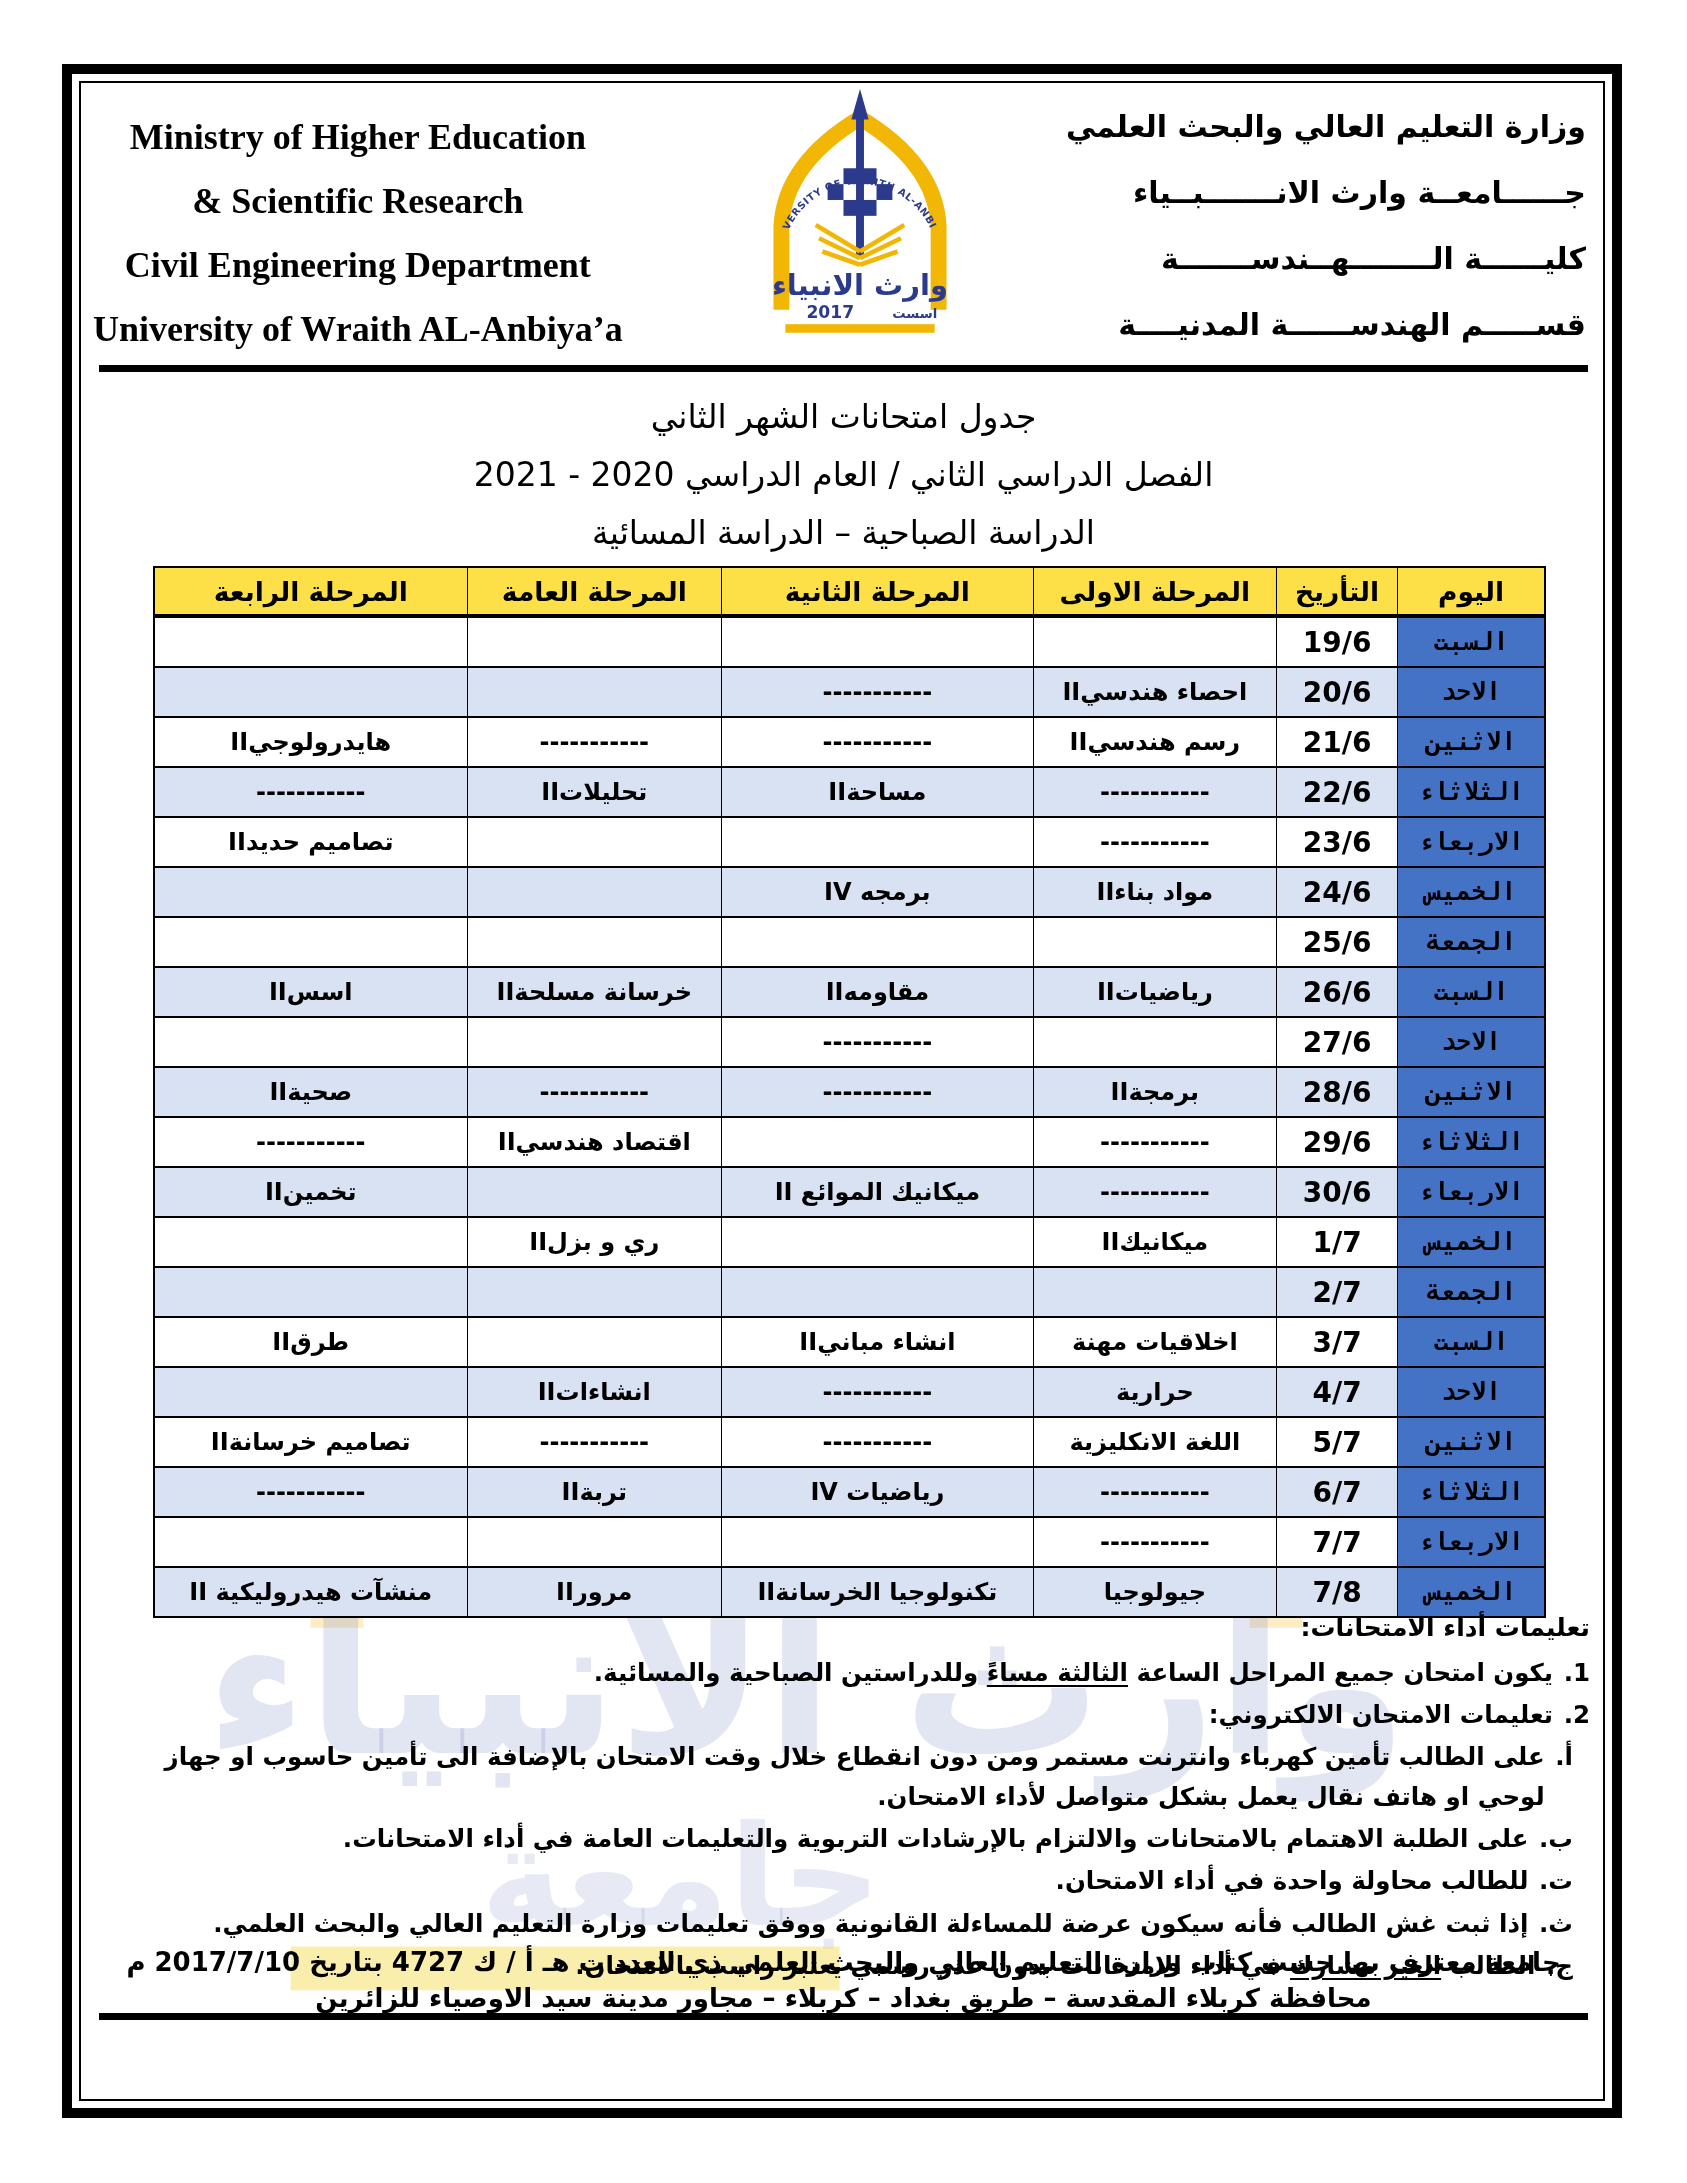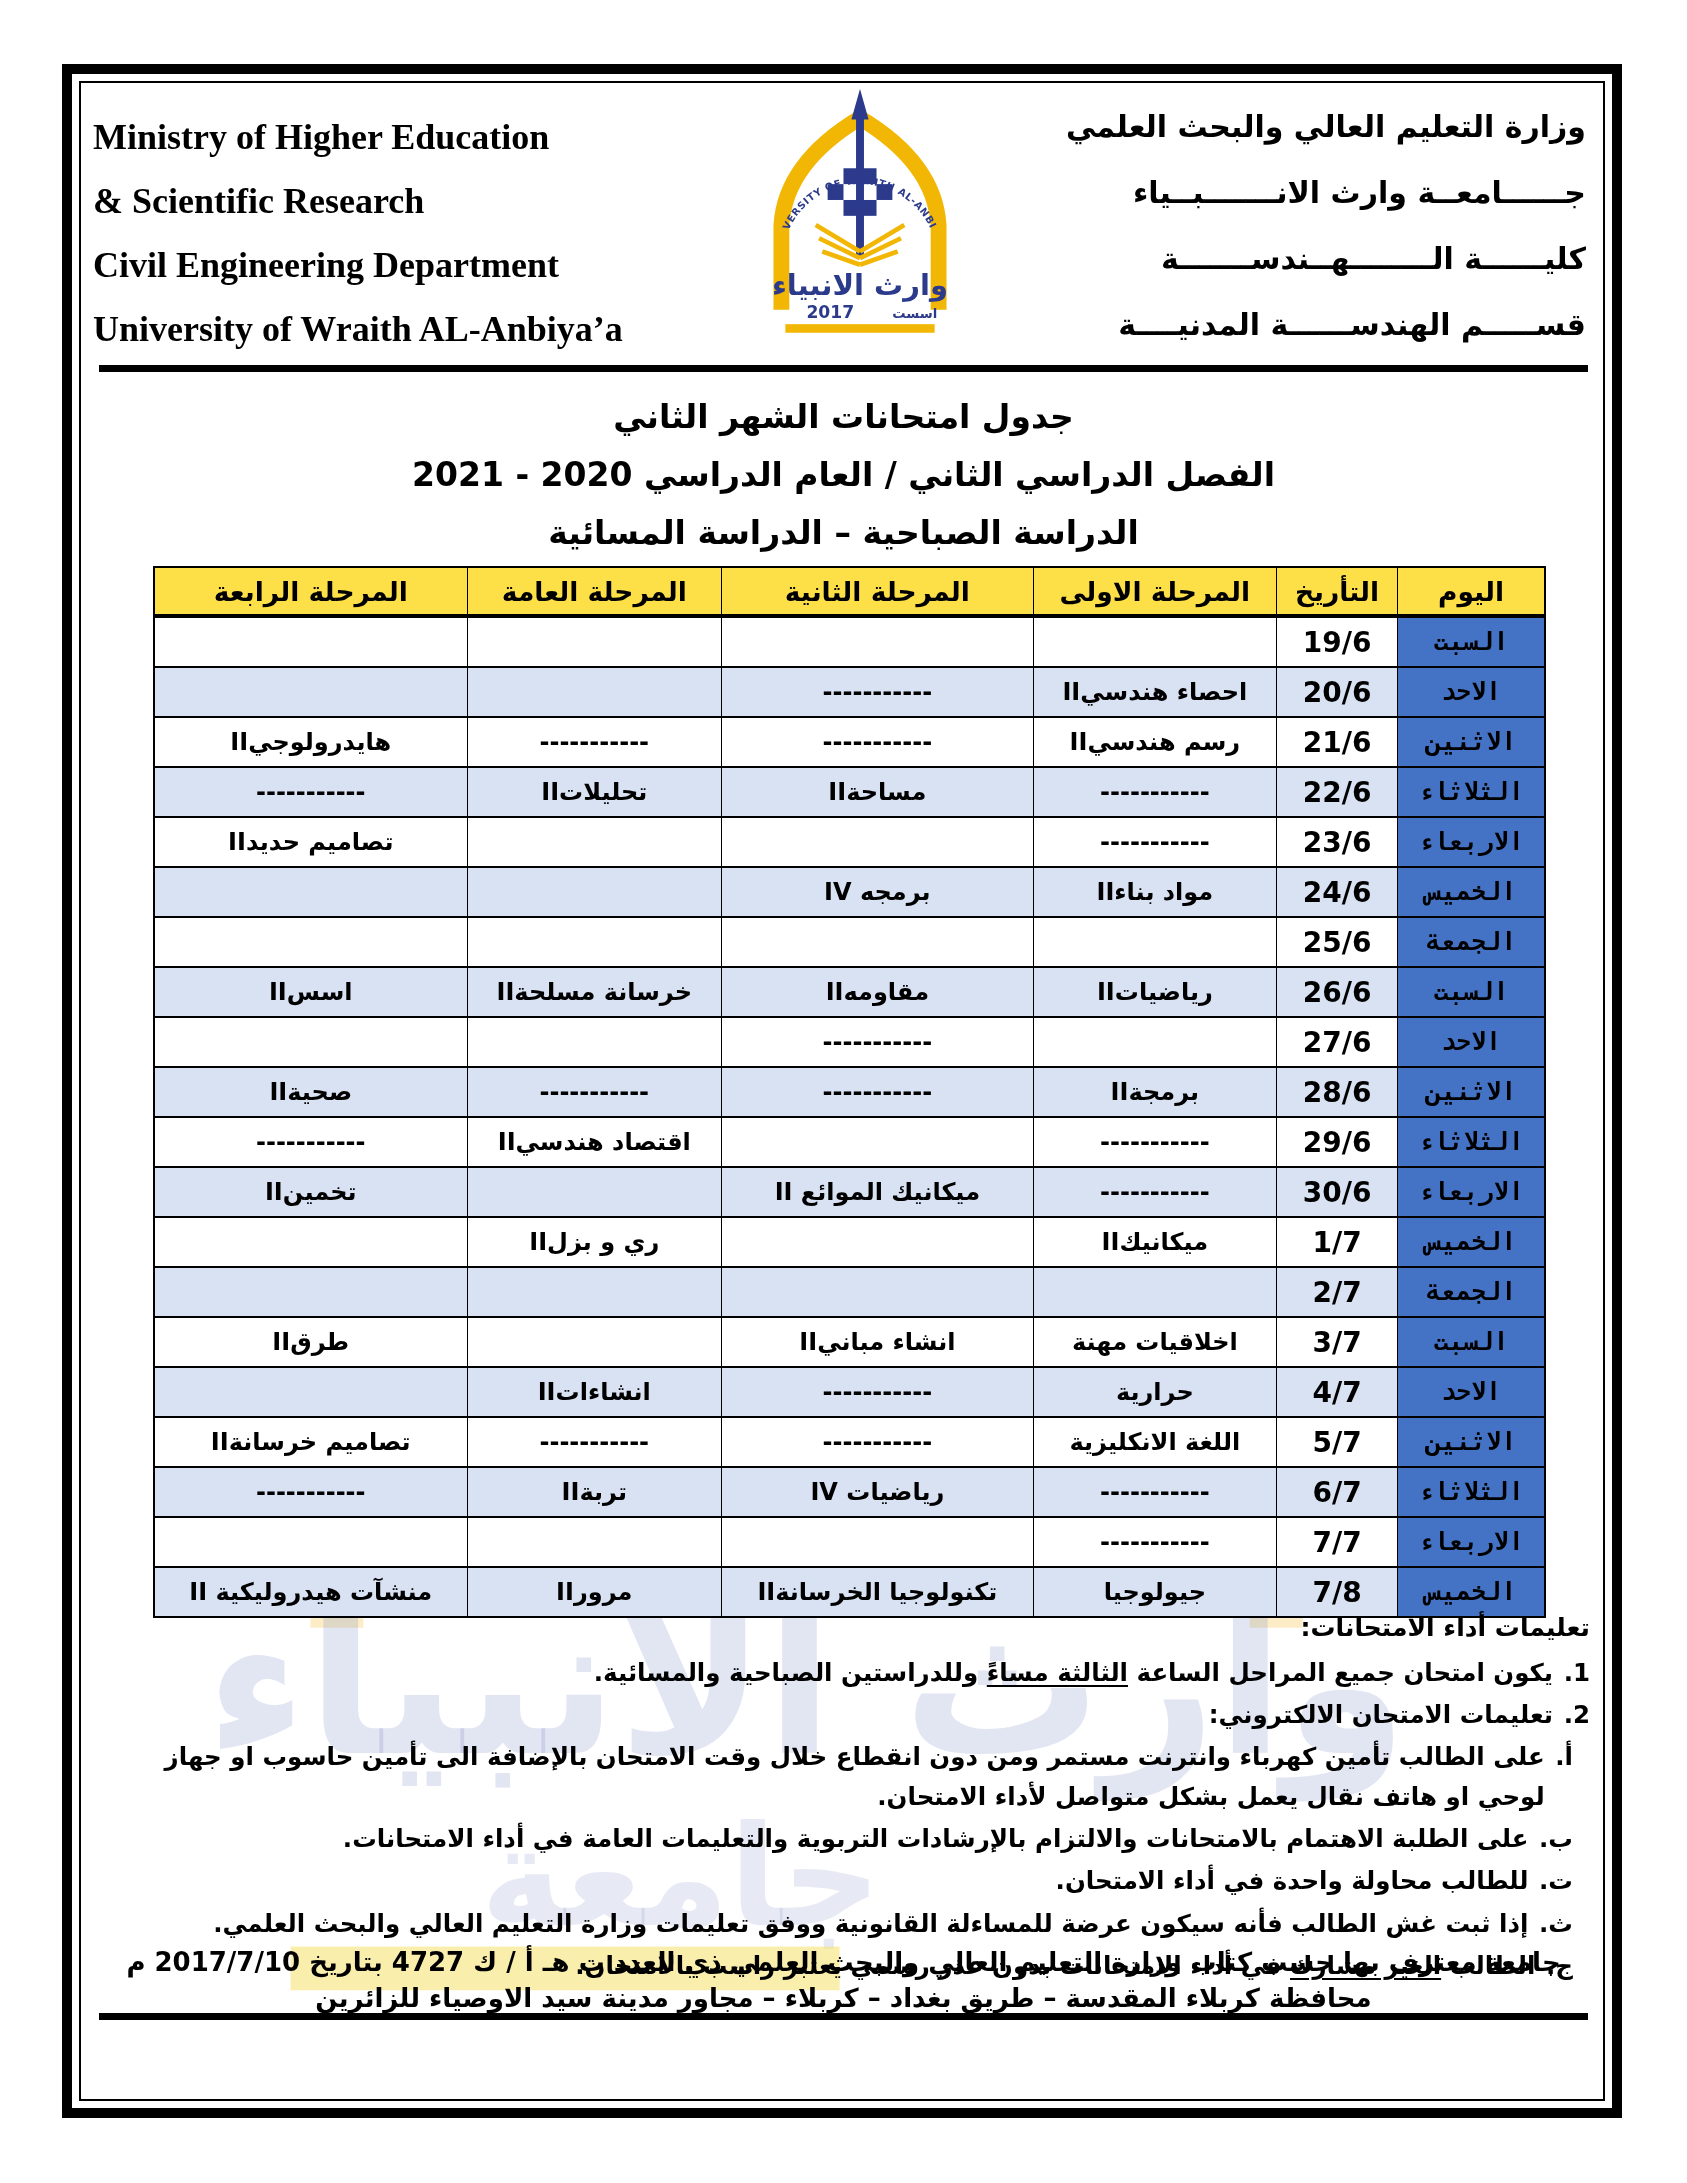--- a/index.html
+++ b/index.html
@@ -7,32 +7,32 @@
         font-family:"DejaVu Sans",sans-serif;color:#000;}
 
   
   .frame{position:absolute;left:62px;top:64px;width:1560px;height:2054px;
          border:10.6px solid #000;box-sizing:border-box;}
   .frame-inner{position:absolute;inset:6.6px;border:2.6px solid #000;}
 
   
   #header-en{position:absolute;left:93px;top:105px;
              font-family:"Liberation Serif",serif;font-weight:bold;
-             font-size:36px;line-height:64px;white-space:nowrap;}
+             font-size:36px;line-height:64px;white-space:nowrap;text-align:center;}
   #logo{position:absolute;left:751px;top:85px;}
   #header-ar{position:absolute;right:101px;top:94px;direction:rtl;text-align:right;
              font-weight:bold;font-size:30px;line-height:66px;white-space:nowrap;}
 
   .rule{position:absolute;left:99px;width:1489px;height:7.3px;background:#000;}
   #rule-header{top:365px;}
   #rule-footer{top:2013px;}
 
   
   #titles{position:absolute;left:99px;top:388px;width:1489px;direction:rtl;
-          text-align:center;font-weight:bold;}
+          text-align:center;font-weight:normal;}
   #titles .t{font-size:33px;line-height:58px;}
 
   
   #exam-table{position:absolute;left:153px;top:566px;width:1393px;
               border-collapse:collapse;direction:rtl;table-layout:fixed;}
   #exam-table th,#exam-table td{border:1.3px solid #000;border-top:2.6px solid #000;
               border-bottom:2.6px solid #000;text-align:center;vertical-align:middle;
               font-weight:bold;overflow:hidden;}
   #exam-table{border:2.6px solid #000;}
   #exam-table thead th{background:#fde047;font-size:26.5px;height:44px;border-bottom:4px solid #000;}

